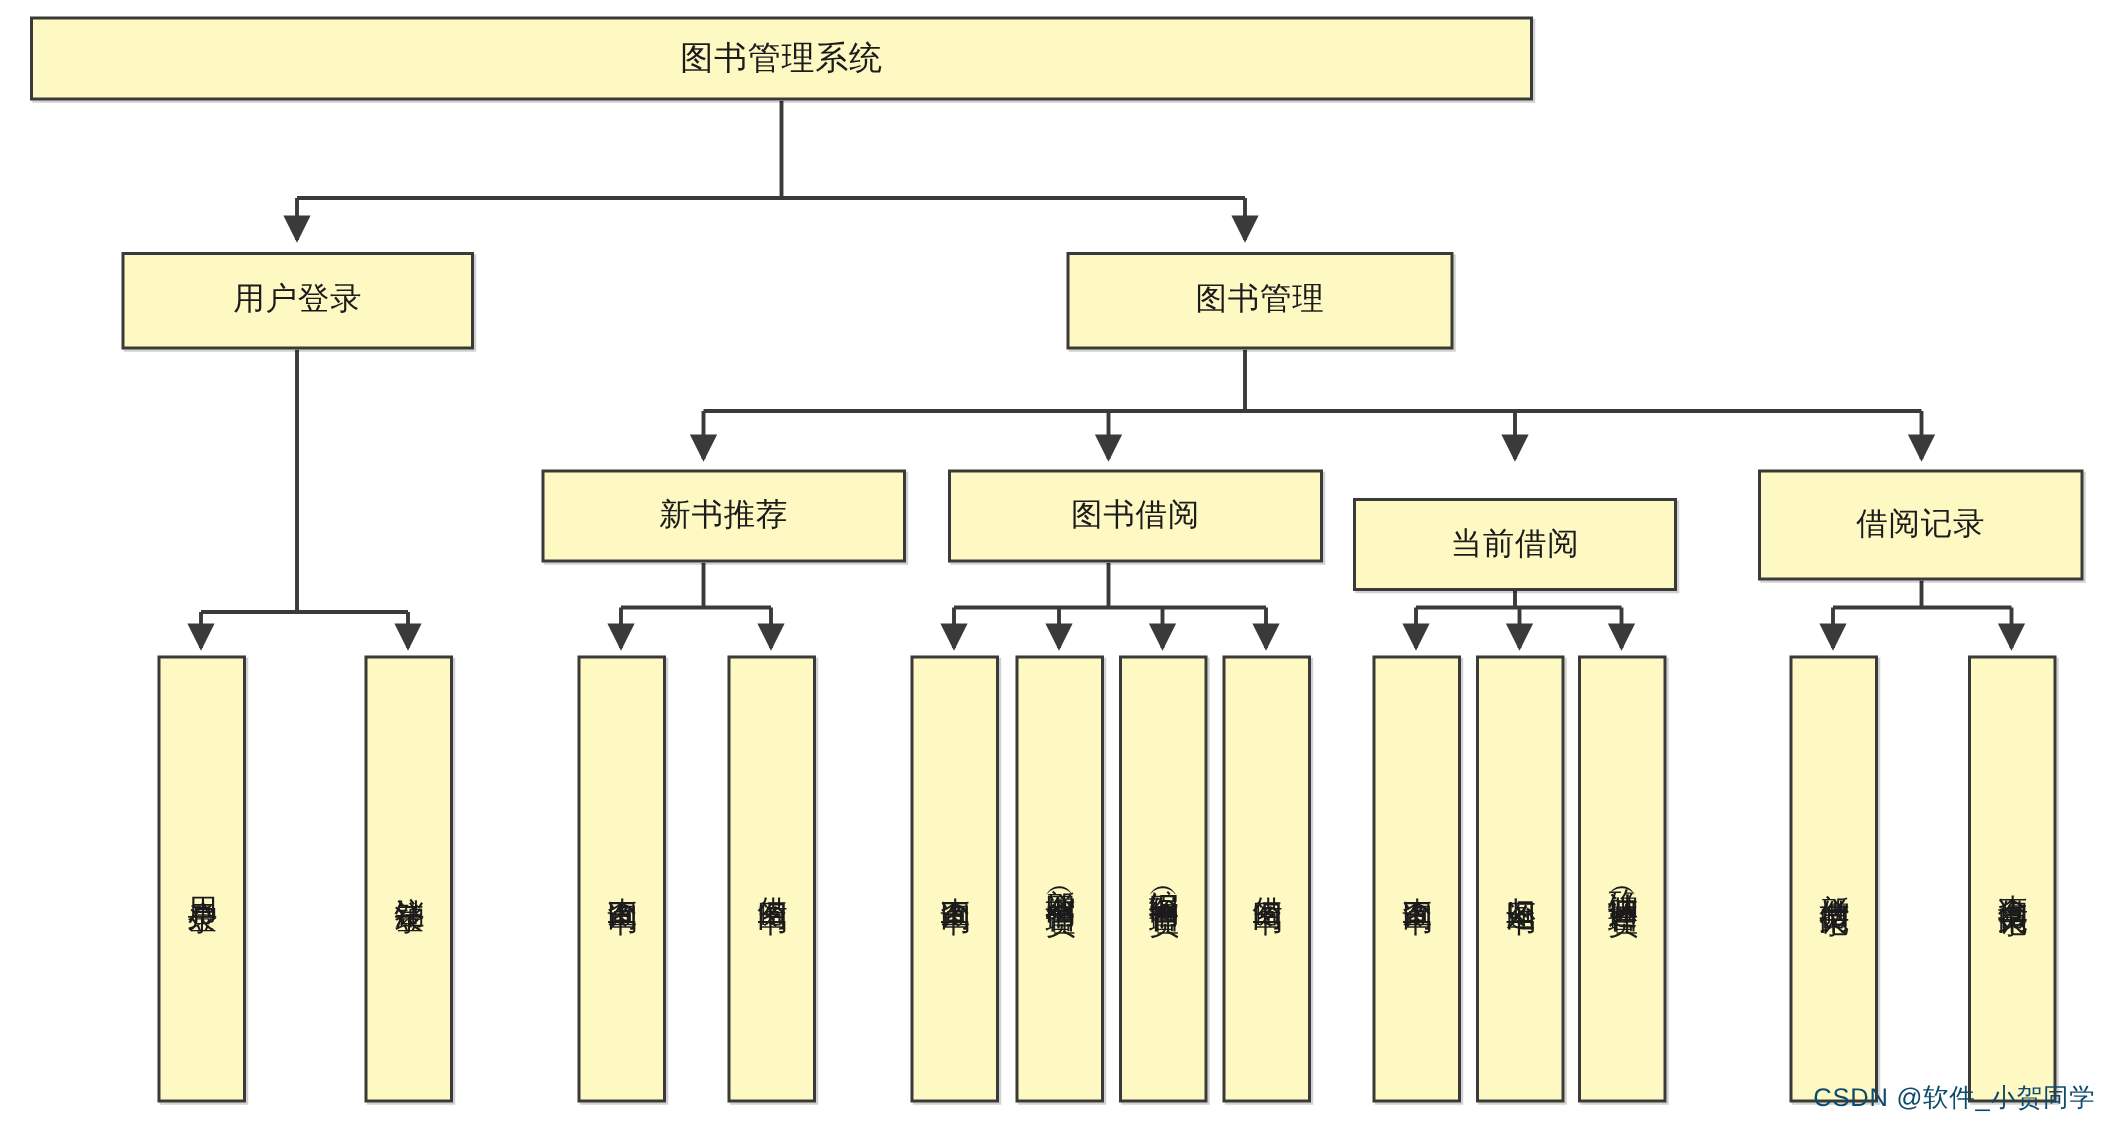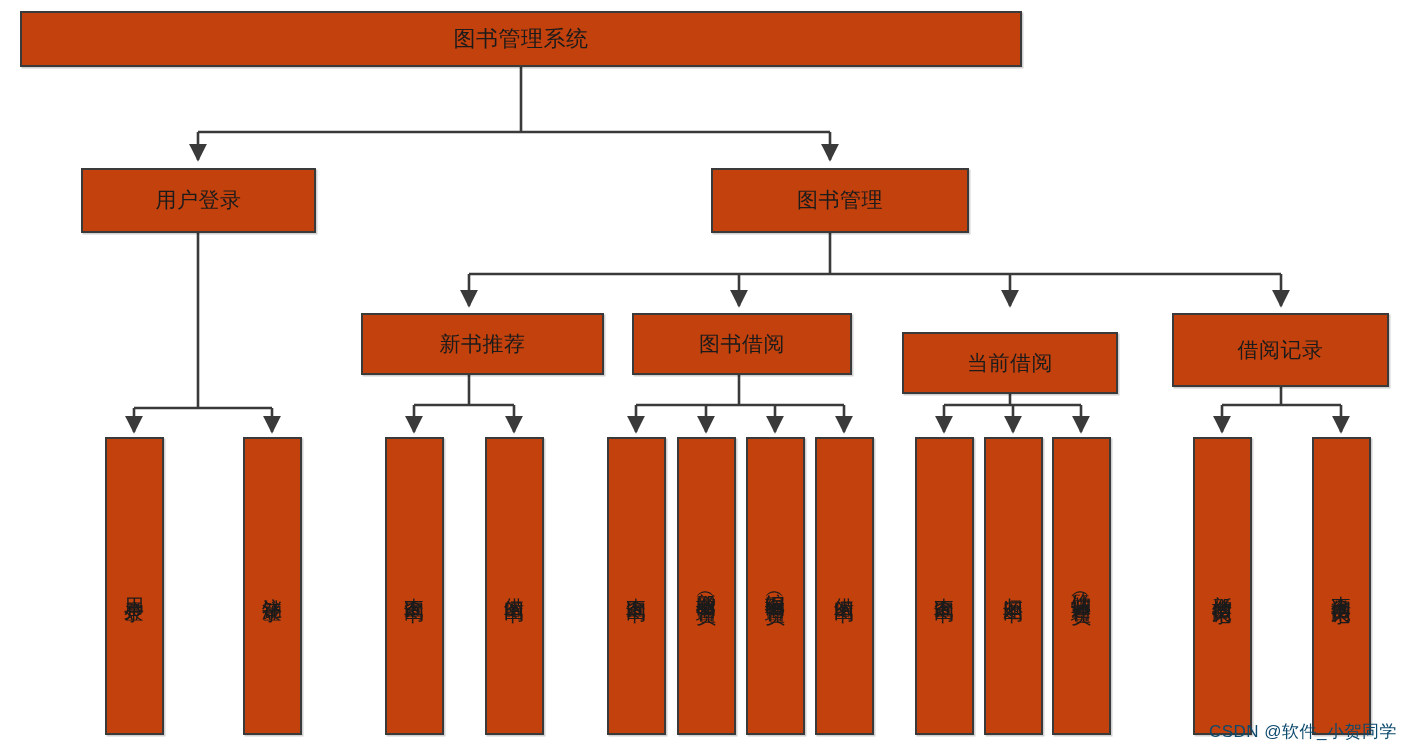--- a/index.html
+++ b/index.html
@@ -22,21 +22,21 @@
     left: 0;
     top: 0;
     width: 1405px;
     height: 747px;
     pointer-events: none;
   }
   .node {
     position: absolute;
     box-sizing: border-box;
     border: 2px solid #3a3a3a;
-    background: #c2410c;
+    background: #fef9c3;
     color: #1b1b1b;
     display: flex;
     align-items: center;
     justify-content: center;
     box-shadow: 1.5px 1.5px 0 rgba(0,0,0,0.18);
   }
   .node .label {
     font-size: 21px;
     line-height: 1.15;
     letter-spacing: 0.5px;
@@ -126,21 +126,21 @@
   <div class="node" style="left:81px; top:168px; width:235px; height:65px;">
     <span class="label">用户登录</span>
   </div>
   <div class="node" style="left:711px; top:168px; width:258px; height:65px;">
     <span class="label">图书管理</span>
   </div>
 
   <div class="node" style="left:361px; top:313px; width:243px; height:62px;">
     <span class="label">新书推荐</span>
   </div>
-  <div class="node" style="left:632px; top:313px; width:220px; height:62px;">
+  <div class="node" style="left:632px; top:313px; width:250px; height:62px;">
     <span class="label">图书借阅</span>
   </div>
   <div class="node" style="left:902px; top:313px; width:216px; height:62px;margin-top:19px;">
     <span class="label">当前借阅</span>
   </div>
   <div class="node" style="left:1172px; top:313px; width:217px; height:74px;">
     <span class="label">借阅记录</span>
   </div>
 
   <div class="node vertical" style="left:105px; top:437px; width:59px; height:298px;">

